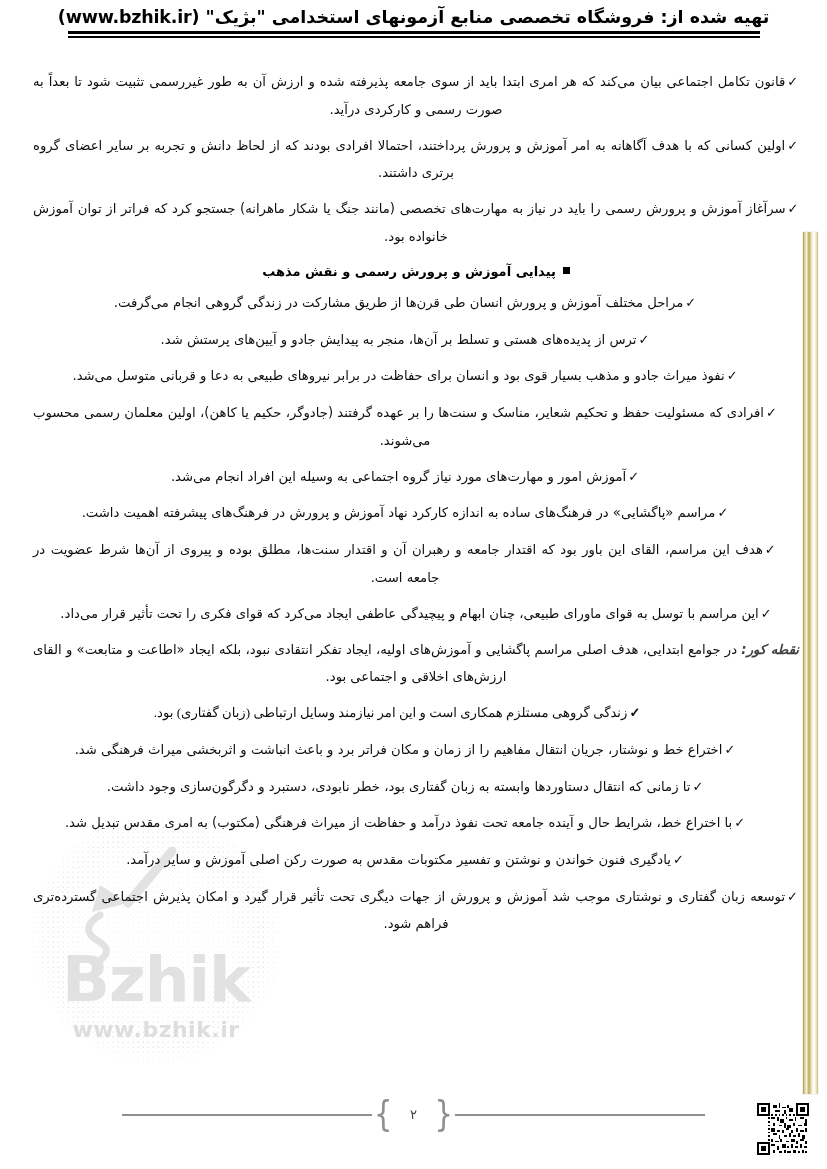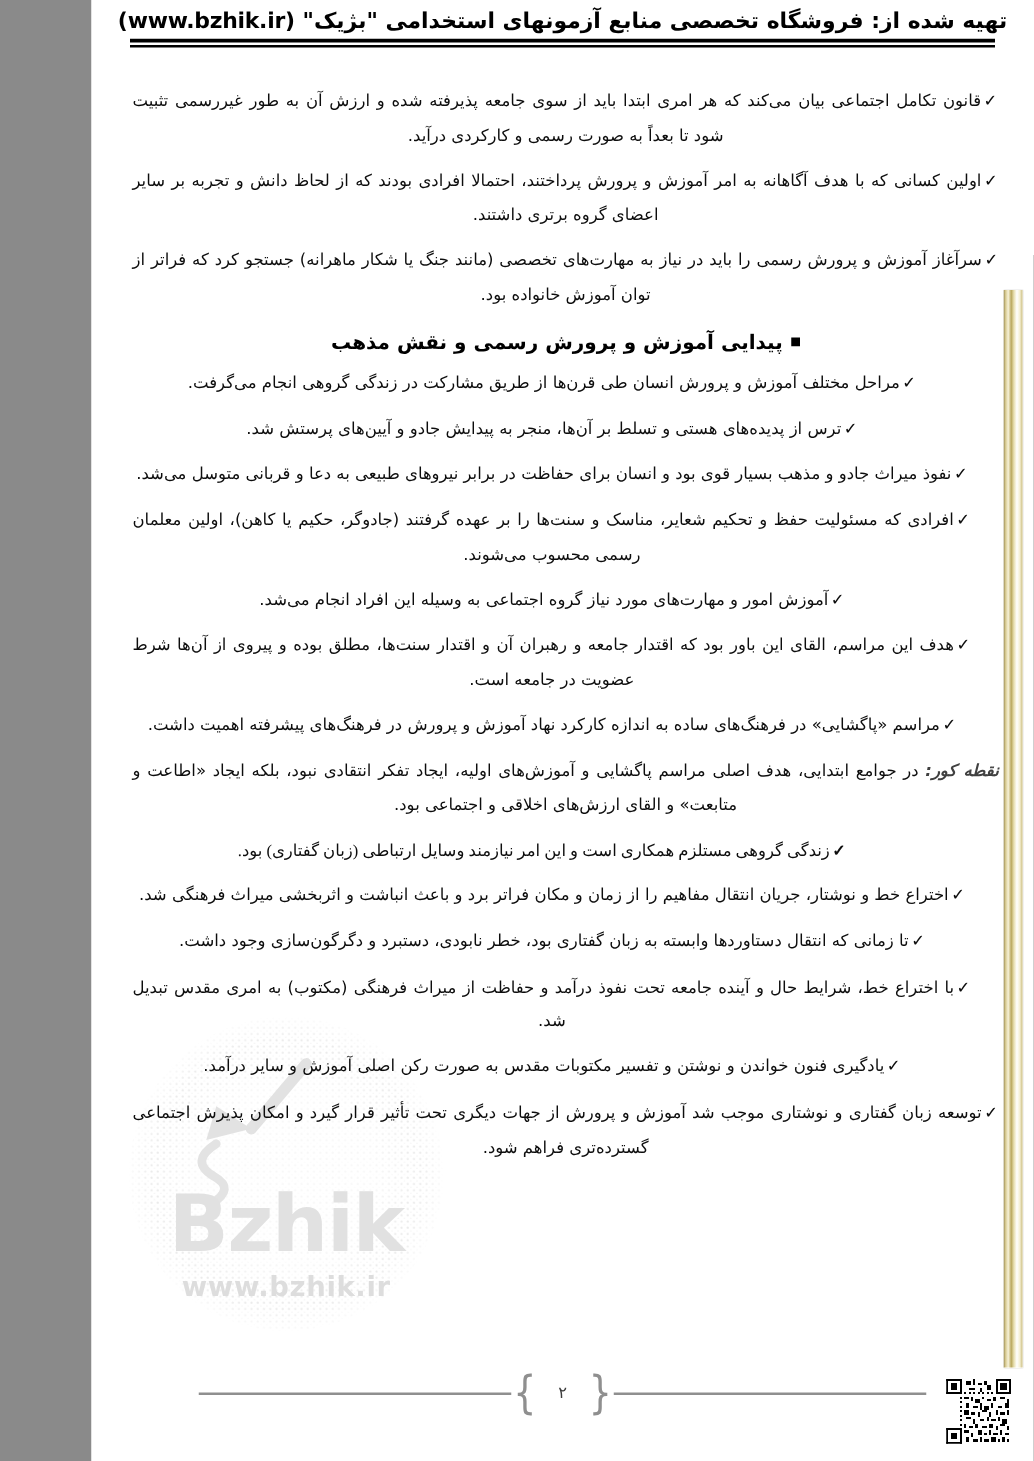--- a/index.html
+++ b/index.html
@@ -3,21 +3,21 @@
 <meta charset="utf-8">
 <title>bzhik page</title>
 <style>
   html, body {
     margin: 0;
     padding: 0;
     background: #8a8a8a;
   }
   .page {
     position: relative;
-    width: 754px;
+    width: 827px;
     height: 1169px;
     background: #ffffff;
     overflow: hidden;
     font-family: "DejaVu Sans", "Liberation Sans", sans-serif;
     direction: rtl;
     box-sizing: border-box;
   }
 
   
   .header {
@@ -72,21 +72,21 @@
   }
   .para .tick {
     font-size: 13px;
     font-weight: 600;
     padding-left: 2px;
   }
   .para.indent { padding-right: 22px; }
   .para.indent2 { padding-right: 38px; font-family: Liberation Serif, serif; }
 
   .heading {
-    font-size: 16px;
+    font-size: 13px;
     font-weight: bold;
     color: #000;
     text-align: center;
     margin: 14px 0 10px 0;
     direction: rtl;
   }
   .heading .sq {
     display: inline-block;
     width: 7px;
     height: 7px;
@@ -265,24 +265,27 @@
     <p class="para indent">
       <span class="tick">✓</span><span>نفوذ میراث جادو و مذهب بسیار قوی بود و انسان برای حفاظت در برابر نیروهای طبیعی به دعا و قربانی متوسل می‌شد.</span>
     </p>
     <p class="para indent">
       <span class="tick">✓</span><span>افرادی که مسئولیت حفظ و تحکیم شعایر، مناسک و سنت‌ها را بر عهده گرفتند (جادوگر، حکیم یا کاهن)، اولین معلمان رسمی محسوب می‌شوند.</span>
     </p>
     <p class="para indent">
       <span class="tick">✓</span><span>آموزش امور و مهارت‌های مورد نیاز گروه اجتماعی به وسیله این افراد انجام می‌شد.</span>
     </p>
     <p class="para indent">
+      <span class="tick">✓</span><span>مراسم «پاگشایی» در فرهنگ‌های ساده به اندازه کارکرد نهاد آموزش و پرورش در فرهنگ‌های پیشرفته اهمیت داشت.</span>
+    </p>
+    <p class="para indent">
       <span class="tick">✓</span><span>هدف این مراسم، القای این باور بود که اقتدار جامعه و رهبران آن و اقتدار سنت‌ها، مطلق بوده و پیروی از آن‌ها شرط عضویت در جامعه است.</span>
     </p>
-    <p class="para indent">
-      <span class="tick">✓</span><span>مراسم «پاگشایی» در فرهنگ‌های ساده به اندازه کارکرد نهاد آموزش و پرورش در فرهنگ‌های پیشرفته اهمیت داشت.</span>
+    <p class="para">
+      <span class="tick">✓</span><span>این مراسم با توسل به قوای ماورای طبیعی، چنان ابهام و پیچیدگی عاطفی ایجاد می‌کرد که قوای فکری را تحت تأثیر قرار می‌داد.</span>
     </p>
 
     <p class="para">
       <span class="note-label">نقطه کور:</span>
       <span>در جوامع ابتدایی، هدف اصلی مراسم پاگشایی و آموزش‌های اولیه، ایجاد تفکر انتقادی نبود، بلکه ایجاد «اطاعت و متابعت» و القای ارزش‌های اخلاقی و اجتماعی بود.</span>
     </p>
 
 
     <p class="para indent2">
       <span class="tick">✓</span><span>زندگی گروهی مستلزم همکاری است و این امر نیازمند وسایل ارتباطی (زبان گفتاری) بود.</span>

